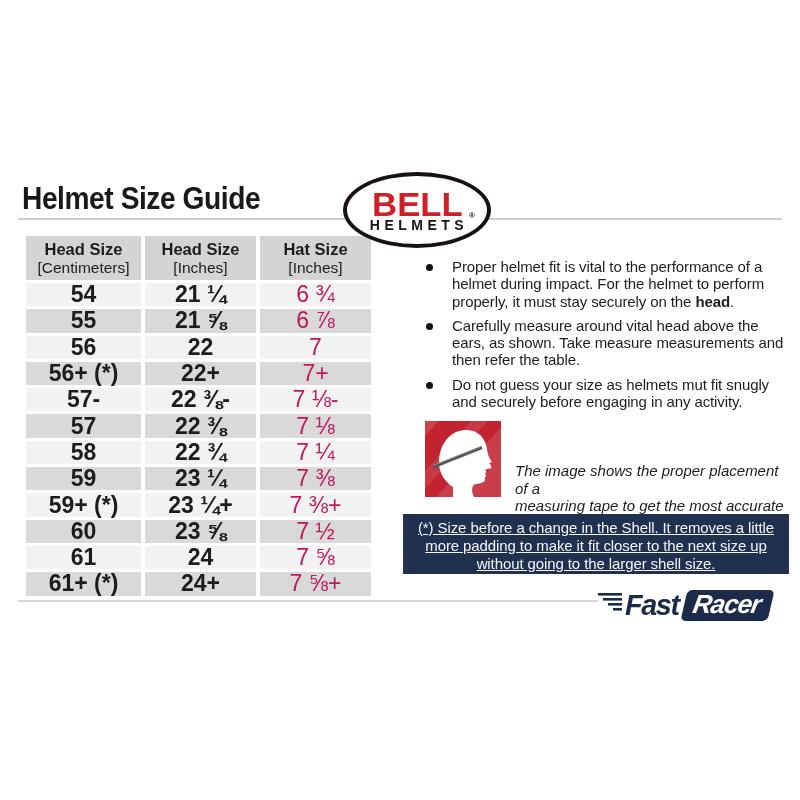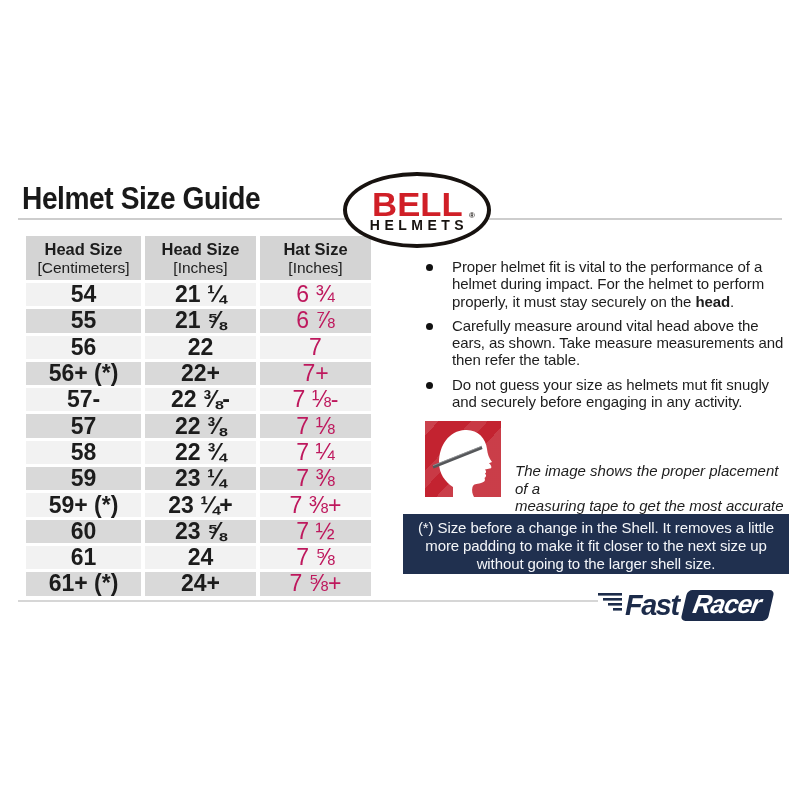--- a/index.html
+++ b/index.html
@@ -52,21 +52,21 @@
                        rgba(255,255,255,0.12) 60px 100%),
        #c32330;}
   .measure-figure svg{display:block;width:76px;height:76px;}
   .figure-caption{position:absolute;left:515px;top:430px;width:280px;font-style:italic;
                   font-size:15px;line-height:17.6px;color:#1d1d1d;margin-top:32px;}
   .figure-caption span{display:block;}
 
   
   .note-box{position:absolute;left:403px;top:514px;width:386px;height:60px;background:#20304f;
             box-sizing:border-box;padding-top:5px;text-align:center;color:#f4f6f9;
-            font-size:15px;line-height:17.8px;letter-spacing:-0.1px;}
+            font-size:15px;line-height:17.8px;letter-spacing:-0.1px;text-decoration:underline;}
   .note-box span{display:block;}
 
   
   .footer-rule{position:absolute;left:18px;top:600px;width:580px;height:2px;background:#d6d6d6;}
   .fastracer-logo{position:absolute;left:598px;top:588px;height:34px;display:flex;align-items:center;}
   .speed-lines{margin-right:2px;margin-top:-6px;}
   .fast-word{font-size:30px;font-weight:bold;font-style:italic;color:#1c2b4a;letter-spacing:-1.5px;
              line-height:30px;transform:scaleX(0.96);}
   .racer-box{margin-left:4px;background:#1c2b4a;border-radius:5px;transform:skewX(-13deg);
              padding:1px 11px 3px 9px;}

